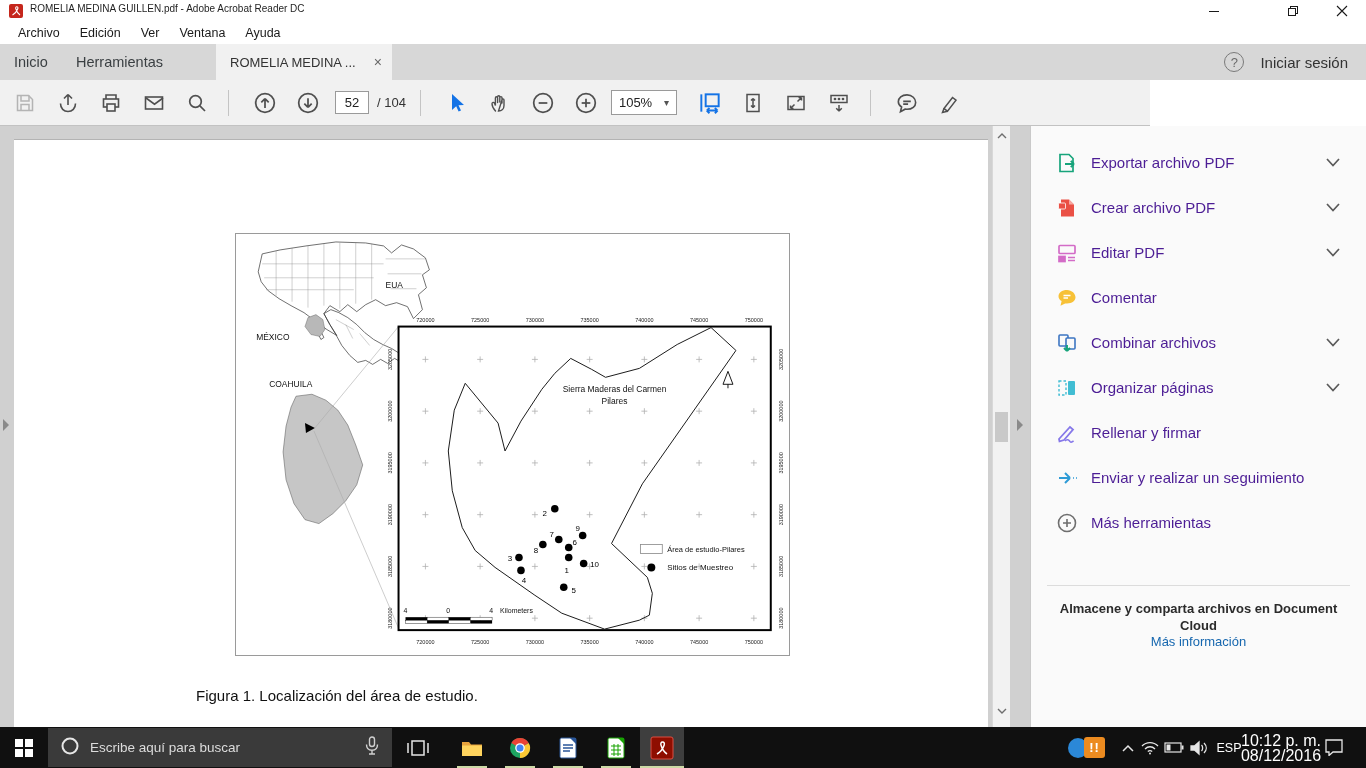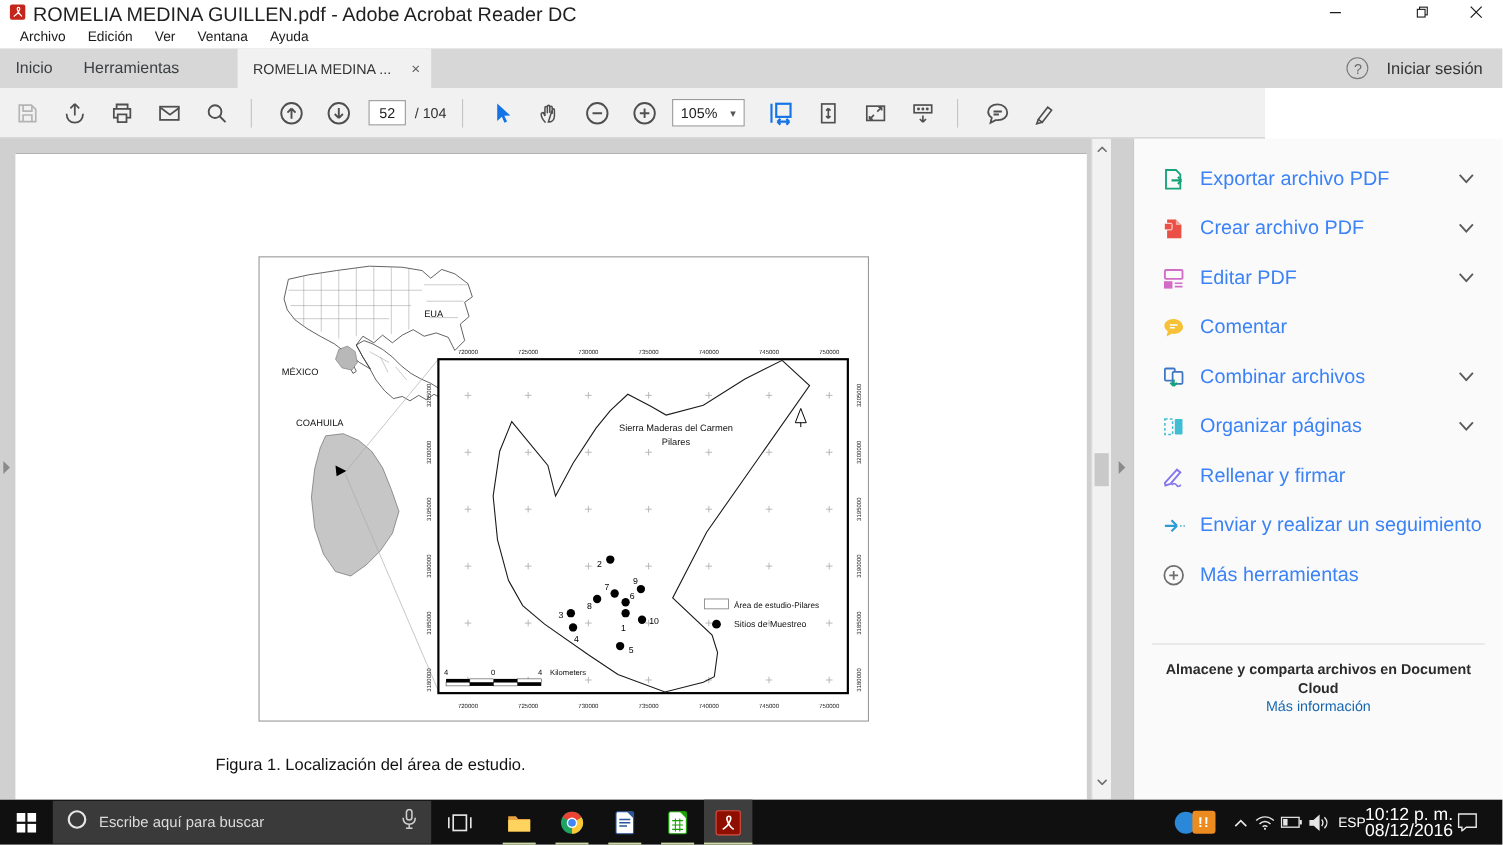--- a/index.html
+++ b/index.html
@@ -2,21 +2,21 @@
 <html><head>
 <meta charset="utf-8">
 <style>
   * { margin:0; padding:0; box-sizing:border-box; }
   html,body { width:1366px; height:768px; overflow:hidden; }
   body { font-family:"Liberation Sans", sans-serif; background:#fff; position:relative; }
 
   
   .titlebar { position:absolute; top:0; left:0; width:1366px; height:22px; background:#ffffff; }
   .titlebar .appicon { position:absolute; left:8px; top:3px; width:16px; height:16px; }
-  .titlebar .title { position:absolute; left:30px; top:3px; font-size:18px; color:#1f1f1f; white-space:nowrap; }
+  .titlebar .title { position:absolute; left:30px; top:3px; font-size:10px; color:#1f1f1f; white-space:nowrap; }
   .winbtn { position:absolute; top:0; width:34px; height:22px; display:flex; align-items:center; justify-content:center; }
 
   
   .menubar { position:absolute; top:22px; left:0; width:1366px; height:22px; background:#ffffff; display:flex; align-items:center; padding-left:8px; }
   .menu-item { font-size:12.5px; color:#1a1a1a; padding:0 10px; height:100%; display:flex; align-items:center; }
 
   
   .tabbar { position:absolute; top:44px; left:0; width:1366px; height:36px; background:#d7d7d7; }
   .tab-static { position:absolute; top:0; height:36px; display:flex; align-items:center; font-size:14.5px; color:#3a3f42; font-weight:500; }
   .tab-doc { position:absolute; left:216px; top:0; width:176px; height:36px; background:#f1f1f1; display:flex; align-items:center; padding:0 10px 0 14px; font-size:13px; color:#333; }
@@ -44,21 +44,21 @@
 
   .vscroll { position:absolute; left:992px; top:0; width:18px; height:601px; background:#f2f2f2; border-left:1px solid #d8d8d8; }
   .vthumb { position:absolute; left:2px; top:286px; width:13px; height:30px; background:#c9c9c9; }
   .scroll-arrow { position:absolute; left:0; width:18px; height:16px; display:flex; align-items:center; justify-content:center; color:#6e6e6e; }
   .pane-arrow { position:absolute; top:290px; width:12px; height:18px; display:flex; align-items:center; justify-content:center; }
 
   
   .sidebar { position:absolute; right:0; top:0; width:336px; height:601px; background:#fafafa; border-left:1px solid #c9c9c9; padding-top:14px; }
   .sb-item { display:flex; align-items:center; height:45px; padding:0 26px 0 24px; cursor:default; }
   .sb-ic { width:24px; height:24px; margin-right:12px; flex:0 0 auto; display:flex; align-items:center; justify-content:center; }
-  .sb-lbl { font-size:18px; color:#3b82f6; white-space:nowrap; }
+  .sb-lbl { font-size:15px; color:#4c1d95; white-space:nowrap; }
   .sb-chev { margin-left:auto; flex:0 0 auto; }
   .sb-divider { height:1px; background:#dcdcdc; margin:40px 16px 14px 16px; }
   .sb-promo-title { font-size:13px; font-weight:bold; color:#2b2b2b; text-align:center; padding:0 14px; line-height:17px; }
   .sb-promo-link { font-size:13px; color:#1667af; text-align:center; }
 
   
   .taskbar { position:absolute; top:727px; left:0; width:1366px; height:41px; background:#101010; }
   .tk-start { position:absolute; left:0; top:0; width:48px; height:41px; display:flex; align-items:center; justify-content:center; }
   .tk-search { position:absolute; left:48px; top:1px; width:344px; height:39px; background:#3a3a3a; display:flex; align-items:center; }
   .tk-search .ring { margin-left:12px; }

